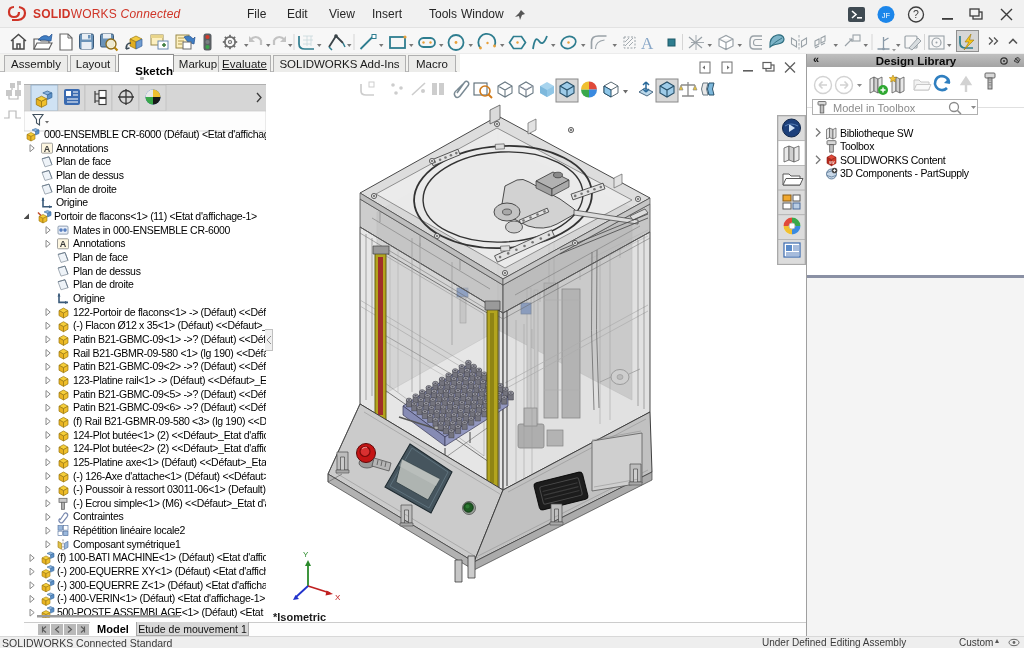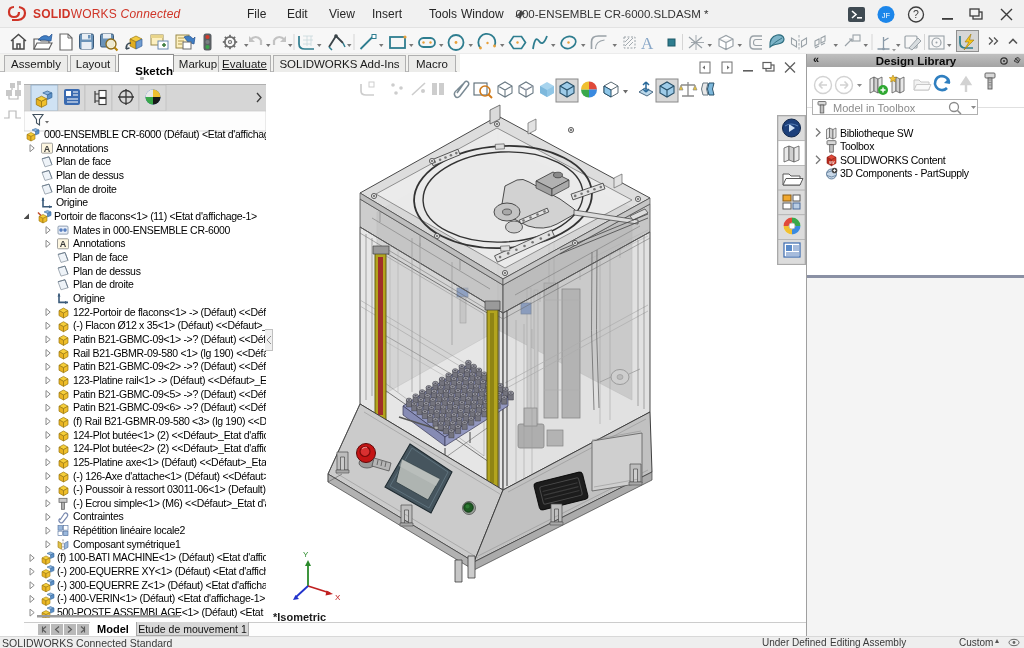--- a/index.html
+++ b/index.html
@@ -14,21 +14,20 @@
 <div class="abs" style="left:33px;top:7px;font-size:12px;color:#cf3427;letter-spacing:0.2px;"><b>SOLID</b>WORKS <i>Connected</i></div>
 <div class="abs" style="left:247px;top:7px;font-size:12px;color:#262626;">File</div>
 <div class="abs" style="left:287px;top:7px;font-size:12px;color:#262626;">Edit</div>
 <div class="abs" style="left:329px;top:7px;font-size:12px;color:#262626;">View</div>
 <div class="abs" style="left:372px;top:7px;font-size:12px;color:#262626;">Insert</div>
 <div class="abs" style="left:417px;top:7px;font-size:12px;color:#262626;margin-left:12px;">Tools</div>
 <div class="abs" style="left:461px;top:7px;font-size:12px;color:#262626;">Window</div>
 <svg class="abs" style="left:514px;top:9px" width="12" height="12" viewBox="0 0 12 12">
       <path d="M7 1 L11 5 L8 6 L6 11 L5 7 L1 8 L5 4 Z" fill="#555"></path>
     </svg>
-<div class="abs" style="left:497px;top:8px;width:230px;text-align:center;font-size:11.5px;color:#333;">000-ENSEMBLE CR-6000.SLDASM *</div>
 <svg class="abs" style="left:845px;top:5px" width="175" height="19" viewBox="0 0 175 19">
 <rect x="3" y="2" width="17" height="15" rx="2" fill="#3f4a52"></rect>
 <path d="M7 6 L11 9.5 L7 13" stroke="#fff" stroke-width="1.6" fill="none"></path>
       <rect x="12" y="12" width="5" height="1.6" fill="#fff"></rect>
 <circle cx="41" cy="9.5" r="8.5" fill="#1c86ea"></circle>
       <text x="41" y="12.5" font-size="7.5" fill="#fff" text-anchor="middle" font-family="Liberation Sans">JF</text>
 <circle cx="71" cy="9.5" r="7.5" fill="none" stroke="#3c3c3c" stroke-width="1.3"></circle>
       <text x="71" y="13" font-size="10.5" fill="#3c3c3c" text-anchor="middle" font-family="Liberation Sans">?</text>
 <rect x="97" y="13" width="11" height="1.8" fill="#3c3c3c"></rect>
 <rect x="128" y="7" width="9" height="7" fill="none" stroke="#3c3c3c" stroke-width="1.3"></rect>

